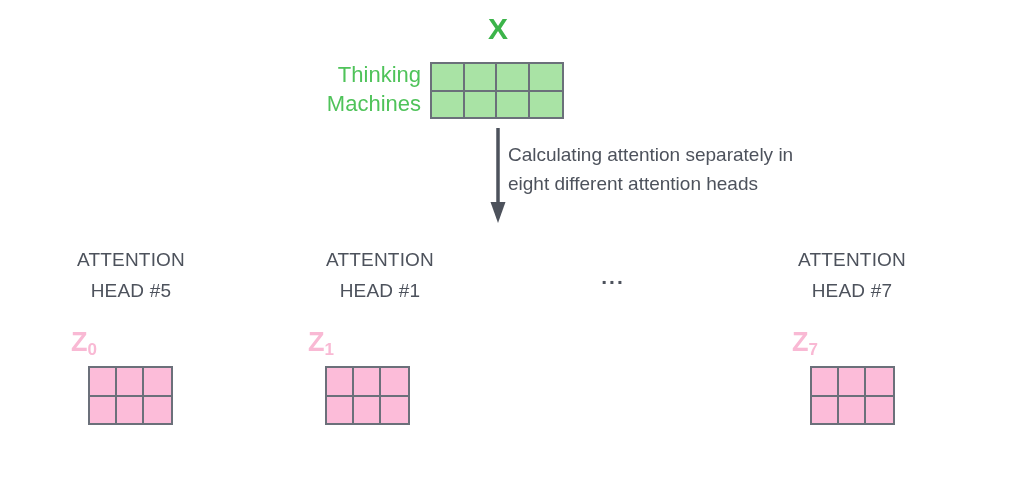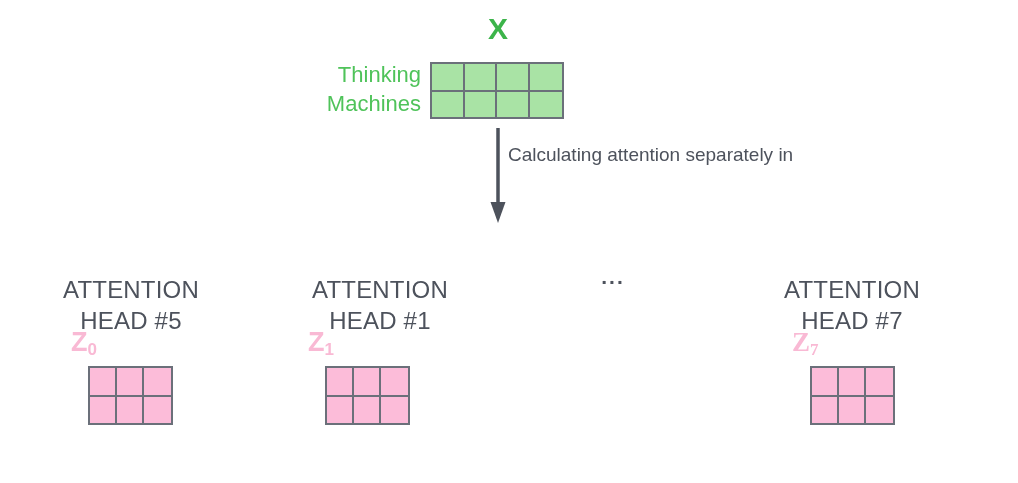--- a/index.html
+++ b/index.html
@@ -105,44 +105,43 @@
     line-height: 29px;
   }
   .annotation-line { display: block; white-space: nowrap; }
 
   
   .head-label {
     position: absolute;
     top: 244px;
     width: 220px;
     text-align: center;
-    font-size: 24px;
+    font-size: 19px;
     color: #4d525c;
     line-height: 31px;
     letter-spacing: 0.2px;
-    margin-top: 30px;
   }
   .head-line { display: block; }
   #head0-label { left: 21px; }
   #head1-label { left: 270px; }
   #head7-label { left: 742px; }
 
   .z-label {
     position: absolute;
     top: 326px;
     width: 120px;
     text-align: left;
     font-size: 27px;
     font-weight: bold;
     color: #f9b9d4;
     line-height: 32px;
   }
   #z0-label { left: 71px; }
   #z1-label { left: 308px; }
-  #z7-label { left: 792px; font-family: Liberation Serif, serif; }
+  #z7-label { left: 792px; }
   .z-sub {
     font-size: 17px;
     font-weight: bold;
     vertical-align: baseline;
     position: relative;
     top: 4px;
     left: 0px;
   }
 
   
@@ -187,20 +186,21 @@
 
   <div id="arrow-group" class="abs">
     <svg width="16" height="96" viewBox="0 0 16 96" xmlns="http://www.w3.org/2000/svg">
       <line x1="8" y1="0" x2="8" y2="78" stroke="#4d525c" stroke-width="3.5"></line>
       <polygon points="8,95 0.5,74 15.5,74" fill="#4d525c"></polygon>
     </svg>
   </div>
 
   <div id="annotation" class="abs">
     <span class="annotation-line">Calculating attention separately in</span>
+    <span class="annotation-line">eight different attention heads</span>
   </div>
 
   <div id="head0-label" class="head-label">
     <span class="head-line">ATTENTION</span>
     <span class="head-line">HEAD #5</span>
   </div>
   <div id="z0-label" class="z-label">
     <span>Z</span><span class="z-sub">0</span>
   </div>
   <div id="z0-matrix" class="matrix z-matrix">

